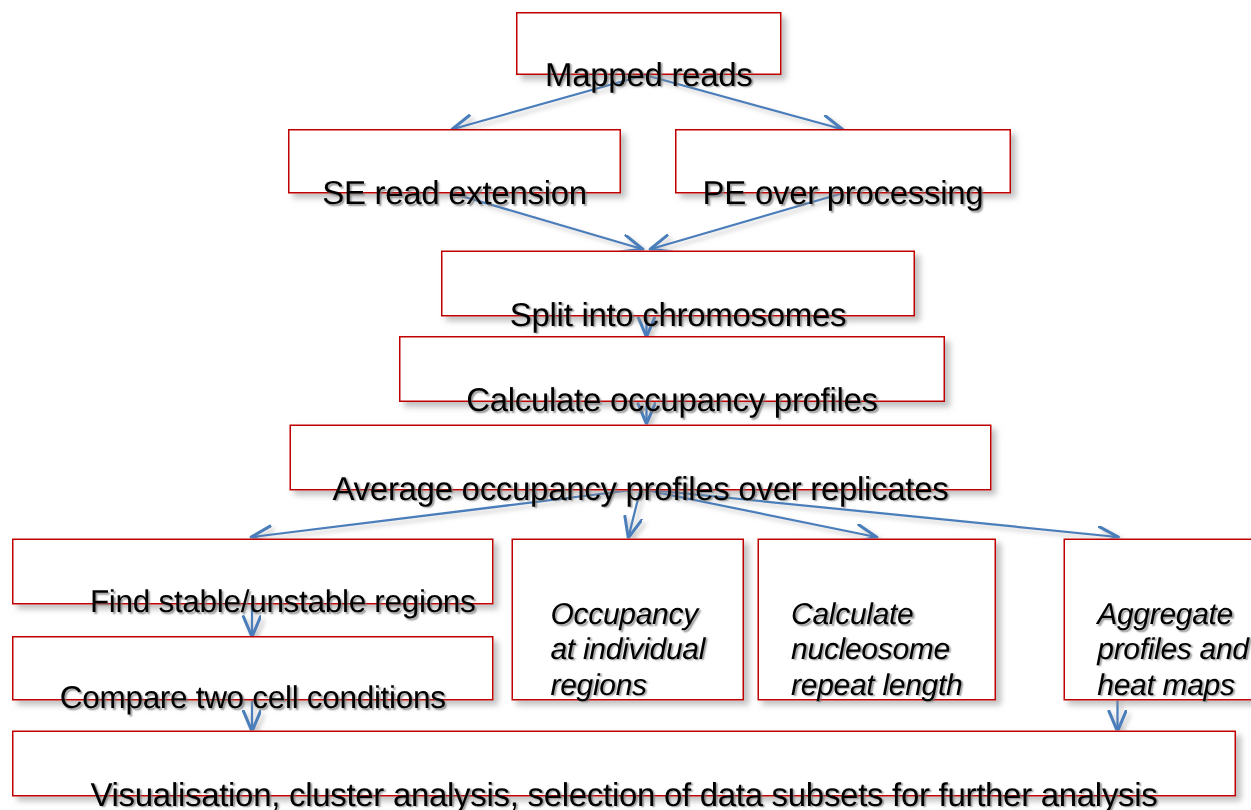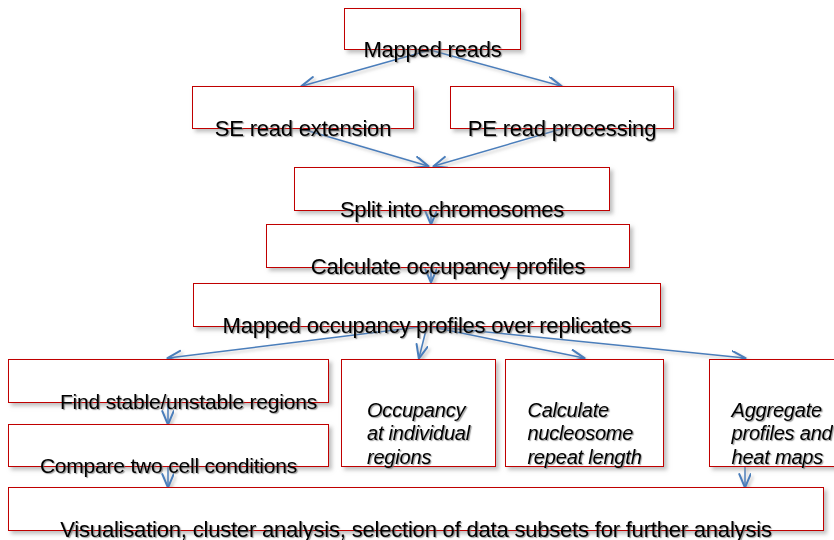--- a/index.html
+++ b/index.html
@@ -97,33 +97,33 @@
 
   <div class="node f22" style="left:344px; top:8px; width:177px; height:42px;">
     <span class="label">Mapped reads</span>
   </div>
 
   <div class="node f22" style="left:192px; top:86px; width:222px; height:43px;">
     <span class="label">SE read extension</span>
   </div>
 
   <div class="node f22" style="left:450px; top:86px; width:224px; height:43px;">
-    <span class="label">PE read processing</span>
+    <span class="label">PE over processing</span>
   </div>
 
   <div class="node f22" style="left:294px; top:167px; width:316px; height:44px;">
     <span class="label">Split into chromosomes</span>
   </div>
 
   <div class="node f22" style="left:266px; top:224px; width:364px; height:44px;">
     <span class="label">Calculate occupancy profiles</span>
   </div>
 
   <div class="node f22" style="left:193px; top:283px; width:468px; height:44px;">
-    <span class="label">Mapped occupancy profiles over replicates</span>
+    <span class="label">Average occupancy profiles over replicates</span>
   </div>
 
   <div class="node f21" style="left:8px; top:359px; width:321px; height:44px;padding-left:40px;">
     <span class="label">Find stable/unstable regions</span>
   </div>
 
   <div class="node f21" style="left:8px; top:424px; width:321px; height:43px;">
     <span class="label">Compare two cell conditions</span>
   </div>
 

